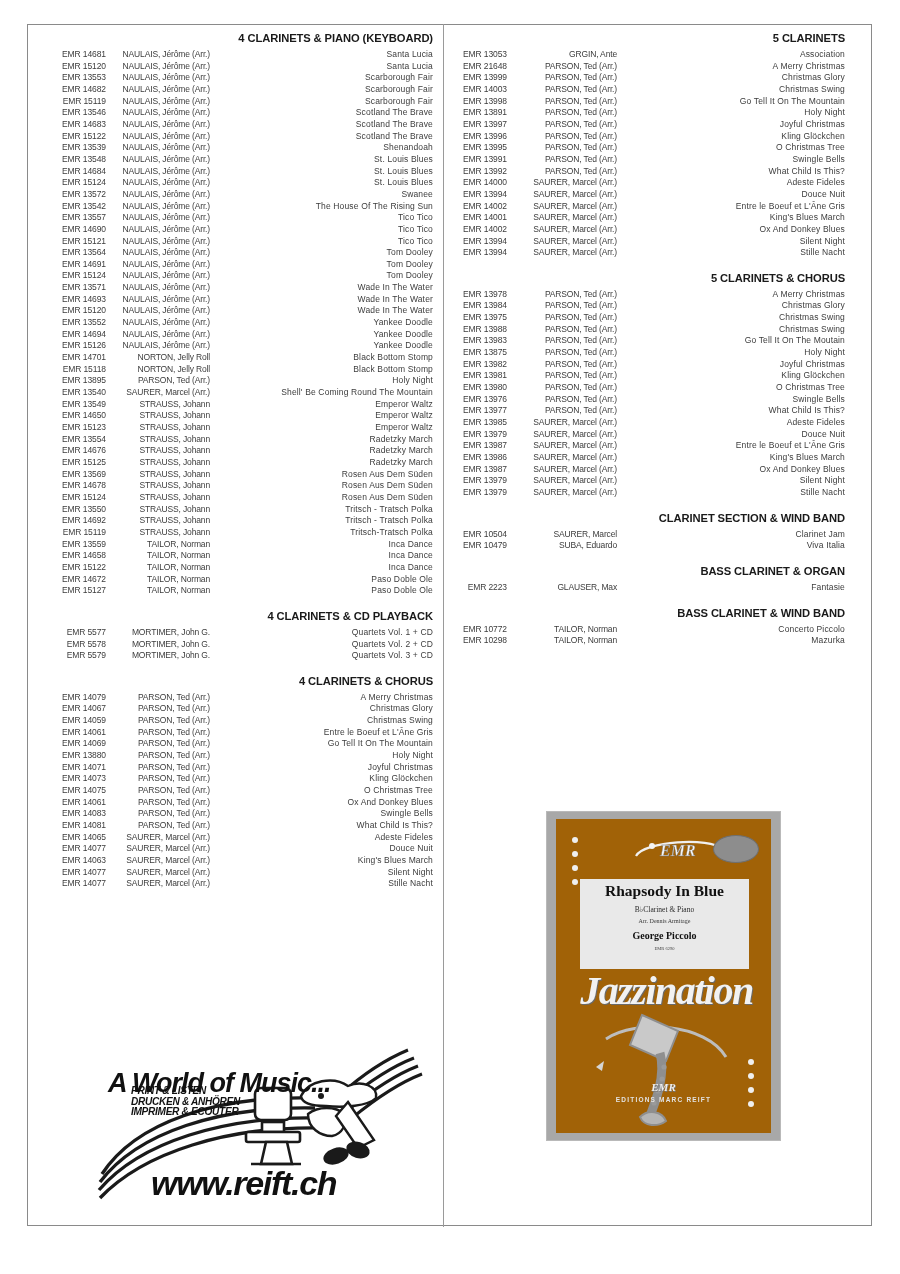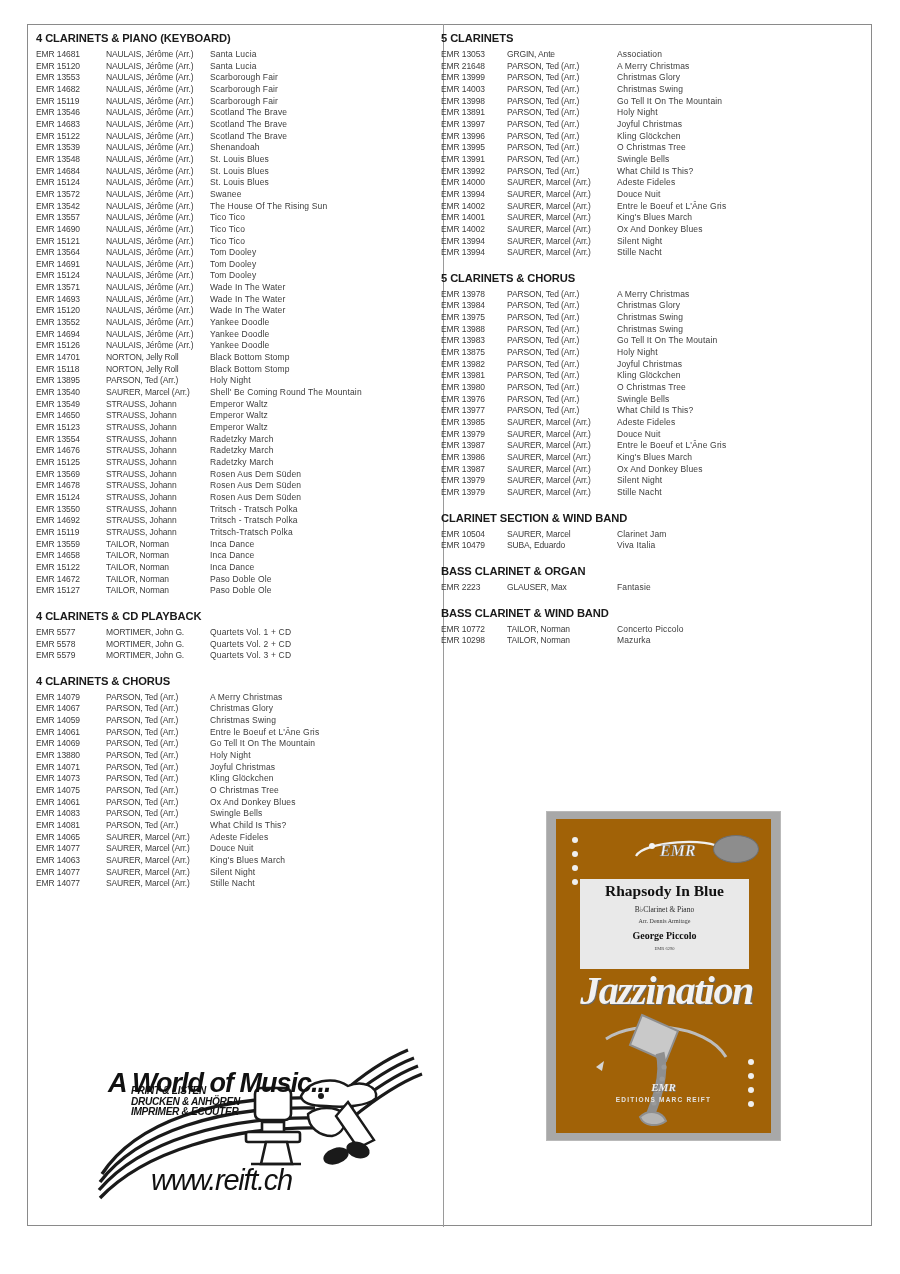--- a/index.html
+++ b/index.html
@@ -38,21 +38,21 @@
     background: #9a9a9a;
   }
   .column {
     position: absolute;
     top: 24px;
     box-sizing: border-box;
   }
   #col-left  { left: 27px;  width: 416px; padding: 8px 10px 0 9px; }
   #col-right { left: 427px; width: 428px; padding: 8px 10px 0 14px; }
 
-  .section { margin-bottom: 0; }
+  .section { margin-bottom: 0; text-align: right; }
   .section + .section { margin-top: 13px; }
 
   .section-title {
     font-size: 11.2px;
     font-weight: bold;
     color: #1a1a1a;
     letter-spacing: -0.1px;
     margin: 0 0 4px 0;
     line-height: 13px;
   }
@@ -119,22 +119,22 @@
     transform: scaleX(0.96);
     transform-origin: left center;
   }
   #logo-sub-1 { top: 48px; }
   #logo-sub-2 { top: 58.5px; }
   #logo-sub-3 { top: 69px; }
   #logo-url {
     position: absolute;
     left: 55px;
     top: 128px;
-    font-size: 29px;
-    font-weight: normal;
+    font-size: 34px;
+    font-weight: bold;
     font-style: italic;
     color: #111;
     letter-spacing: -1.3px;
     white-space: nowrap;
   }
 
   
   #cover {
     position: absolute;
     left: 546px;

